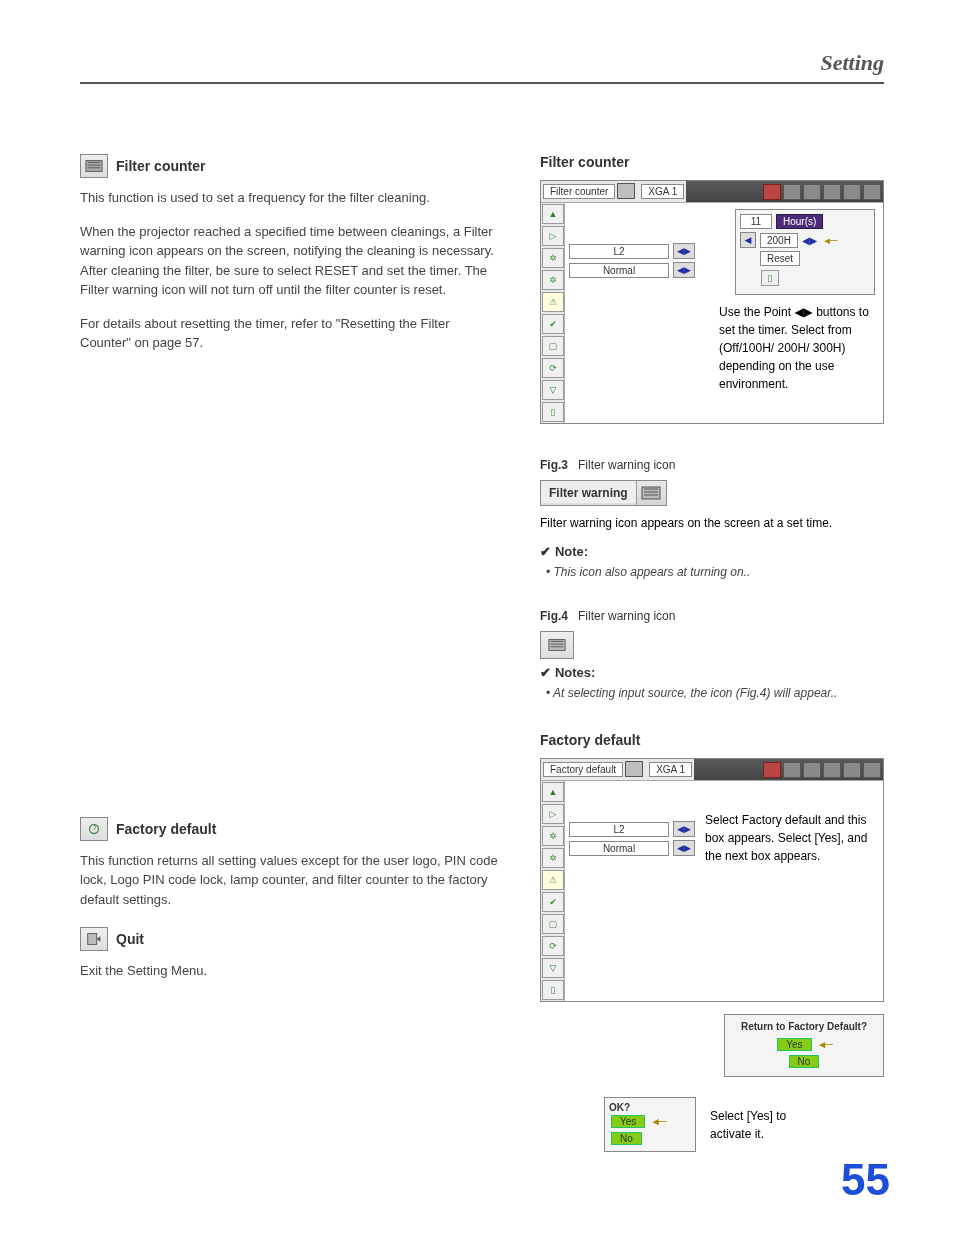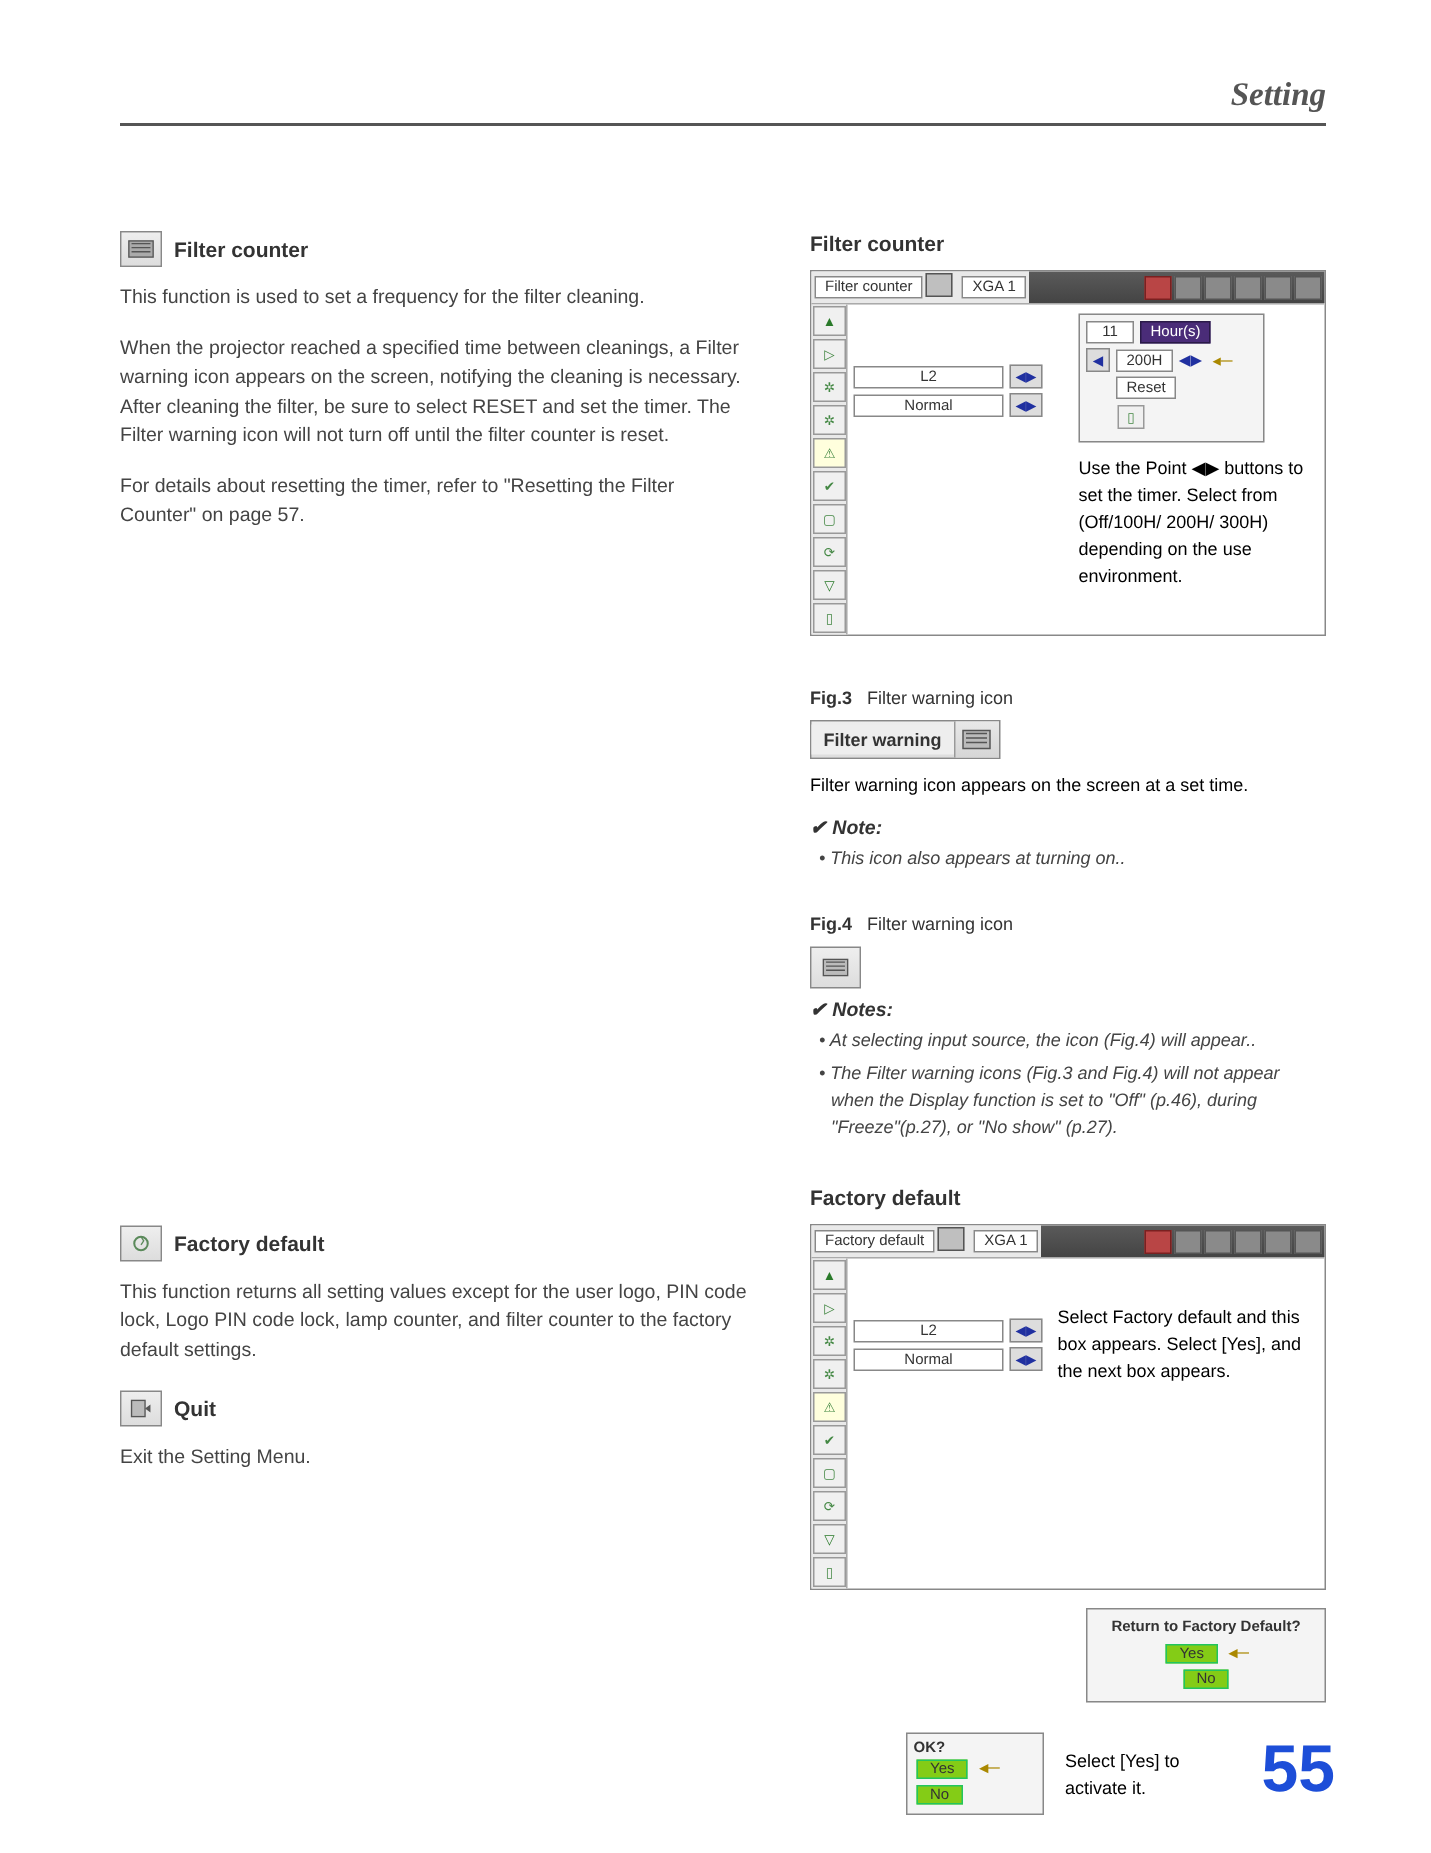--- a/index.html
+++ b/index.html
@@ -187,21 +187,20 @@
     width: 30px;
     height: 24px;
     border-left: 1px solid #999;
     display: flex;
     align-items: center;
     justify-content: center;
     background: linear-gradient(#e8e8e8,#d6d6d6);
   }
   .note-head {
     font-weight: bold;
-    font-style: italic;
     font-size: 13px;
     margin: 6px 0 4px 0;
   }
   .note-head::before {
     content: "✔";
     margin-right: 4px;
   }
   .note-item {
     font-style: italic;
     font-size: 12px;
@@ -348,21 +347,21 @@
                   <div class="osd-row">
                     <span class="osd-cell wide">L2</span>
                     <span class="arrow-blue">◀▶</span>
                   </div>
                   <div class="osd-row">
                     <span class="osd-cell wide">Normal</span>
                     <span class="arrow-blue">◀▶</span>
                   </div>
                 </div>
                 <div style="flex:1;">
-                  <div style="border:1px solid #888;background:#f4f4f4;padding:4px;width:124px;">
+                  <div style="border:1px solid #888;background:#f4f4f4;padding:4px;width:140px;margin-left:16px;">
                     <div class="osd-row">
                       <span class="osd-cell small">11</span>
                       <span class="hours-box">Hour(s)</span>
                     </div>
                     <div class="osd-row">
                       <span class="arrow-blue" style="width:16px;">◀</span>
                       <span class="osd-cell small">200H</span>
                       <span style="color:#2030a0;font-size:10px;">◀▶</span>
                       <span class="yellow-arrow">◂─</span>
                     </div>
@@ -411,21 +410,20 @@
 
     <div class="icon-box" style="width:34px;height:28px;">
       <svg width="24" height="18" viewBox="0 0 20 16">
           <rect x="1" y="2" width="18" height="12" fill="#bbb" stroke="#555"></rect>
           <path d="M3 4h14M3 7h14M3 10h14" stroke="#555"></path>
         </svg>
     </div>
 
     <div class="note-head">Notes:</div>
     <p class="note-item">• At selecting input source, the icon (Fig.4) will appear..</p>
-    <p class="note-item">• The Filter warning icons (Fig.3 and Fig.4) will not appear when the Display function is set to "Off" (p.46), during "Freeze"(p.27), or "No show" (p.27).</p>
 
     
     <div class="second-section">
       <div class="section-heading-right">Factory default</div>
 
       <div class="osd-panel">
         <div class="osd-header">
           <span class="osd-header-label">Factory default</span>
           <span style="width:22px;display:inline-block;"><span class="tabicon" style="background:#bfbfbf;"></span></span>
           <span class="osd-header-label">XGA 1</span>

